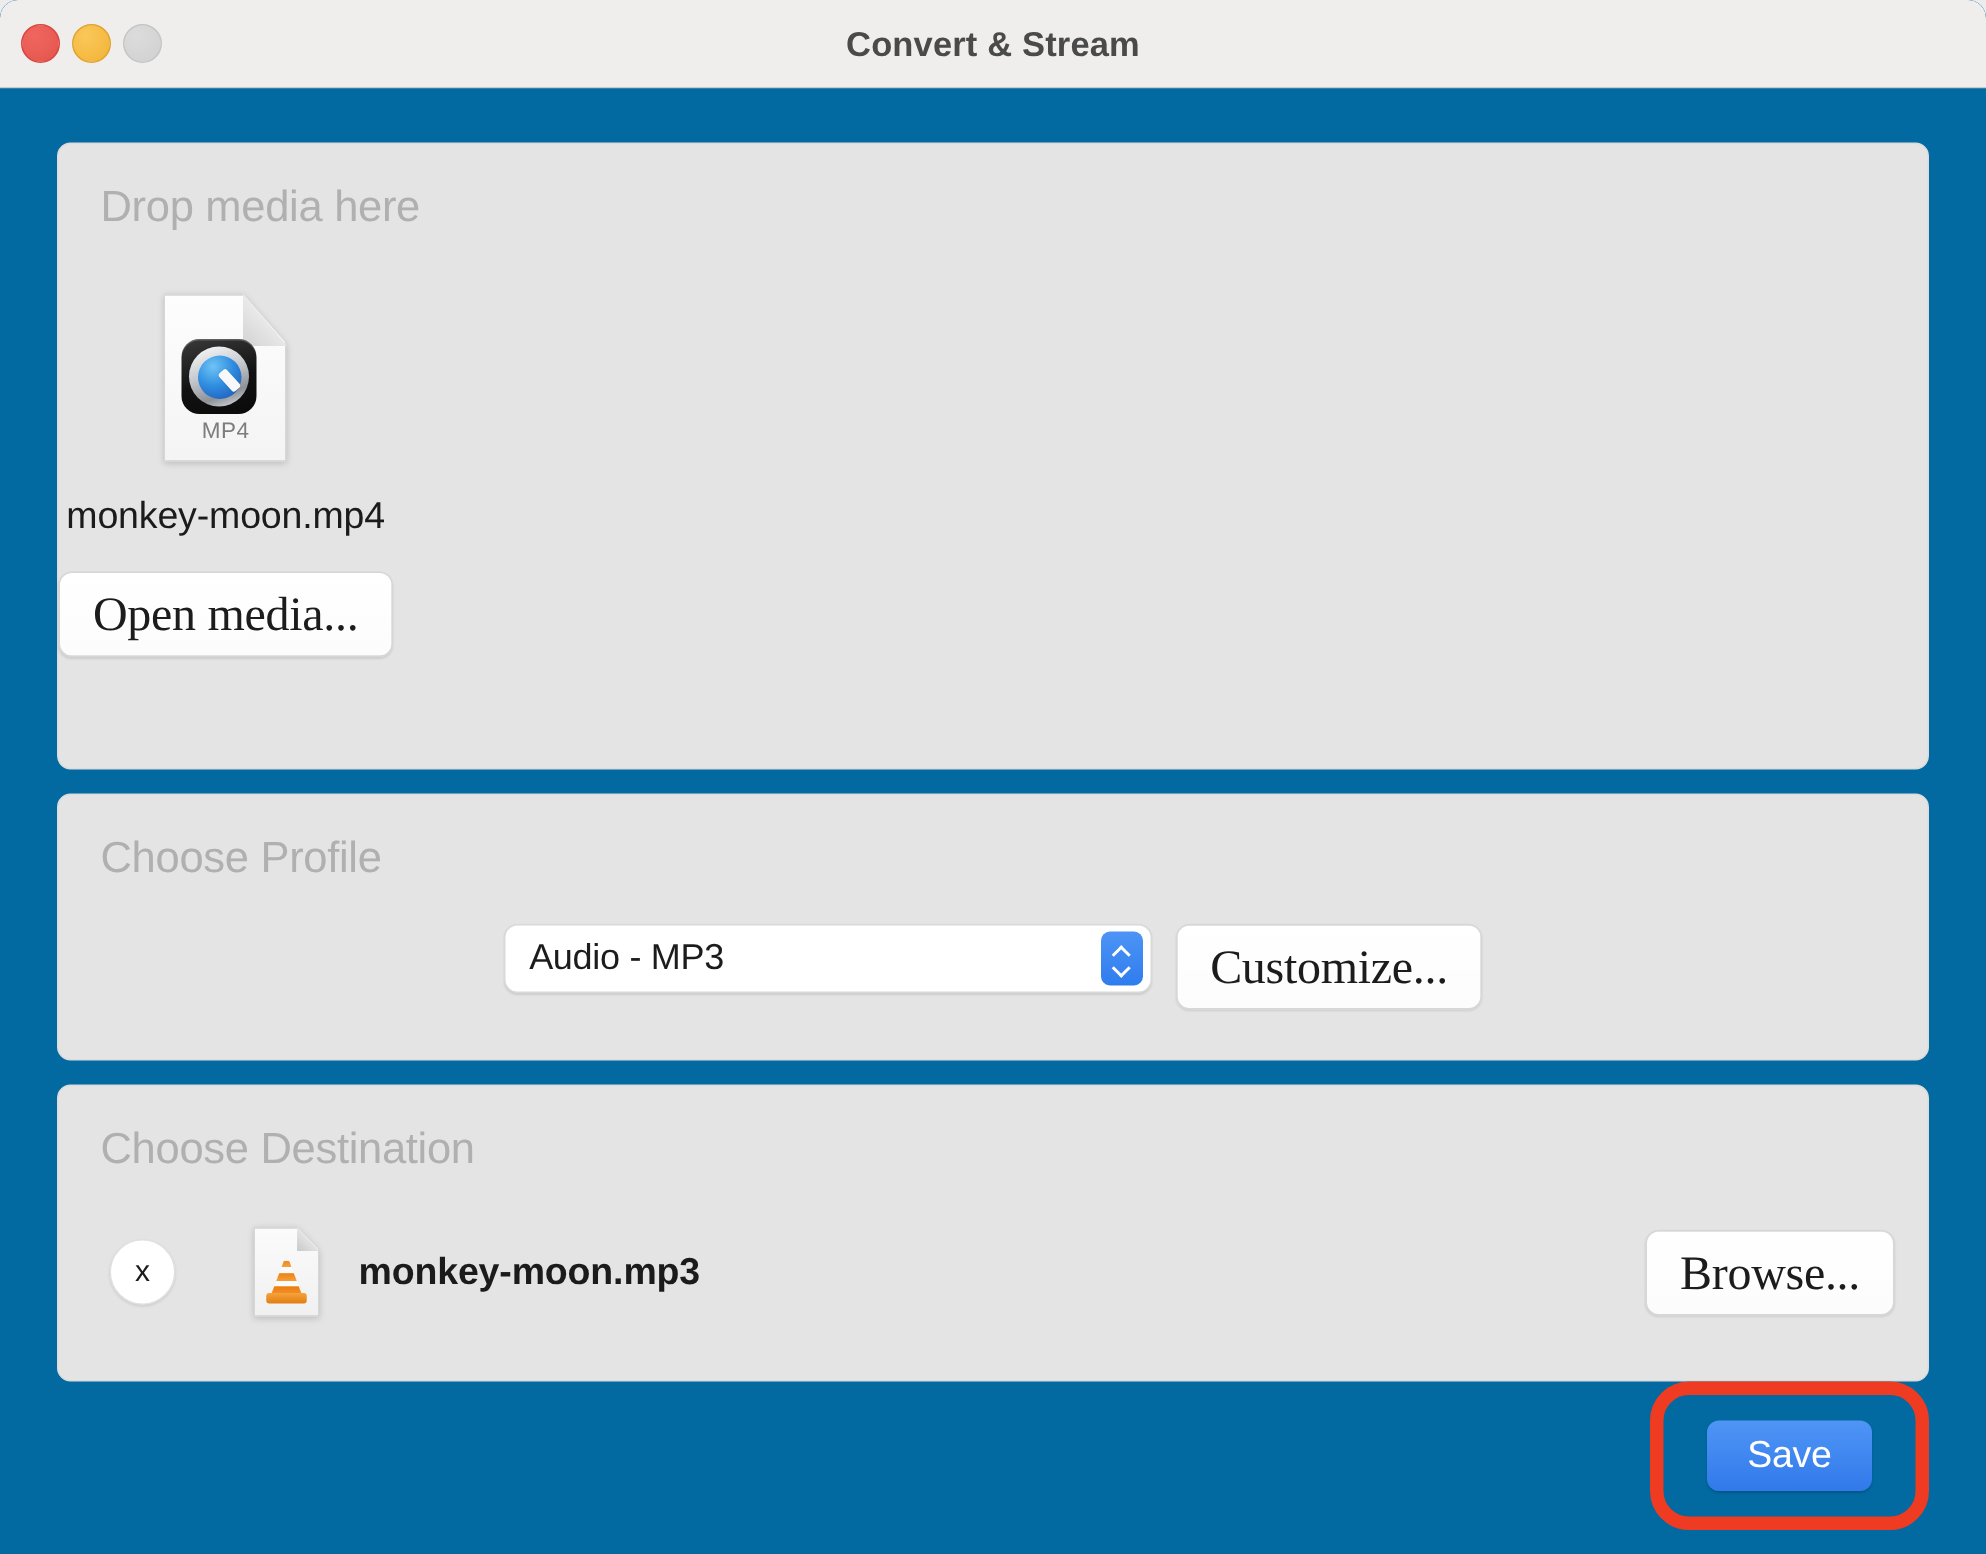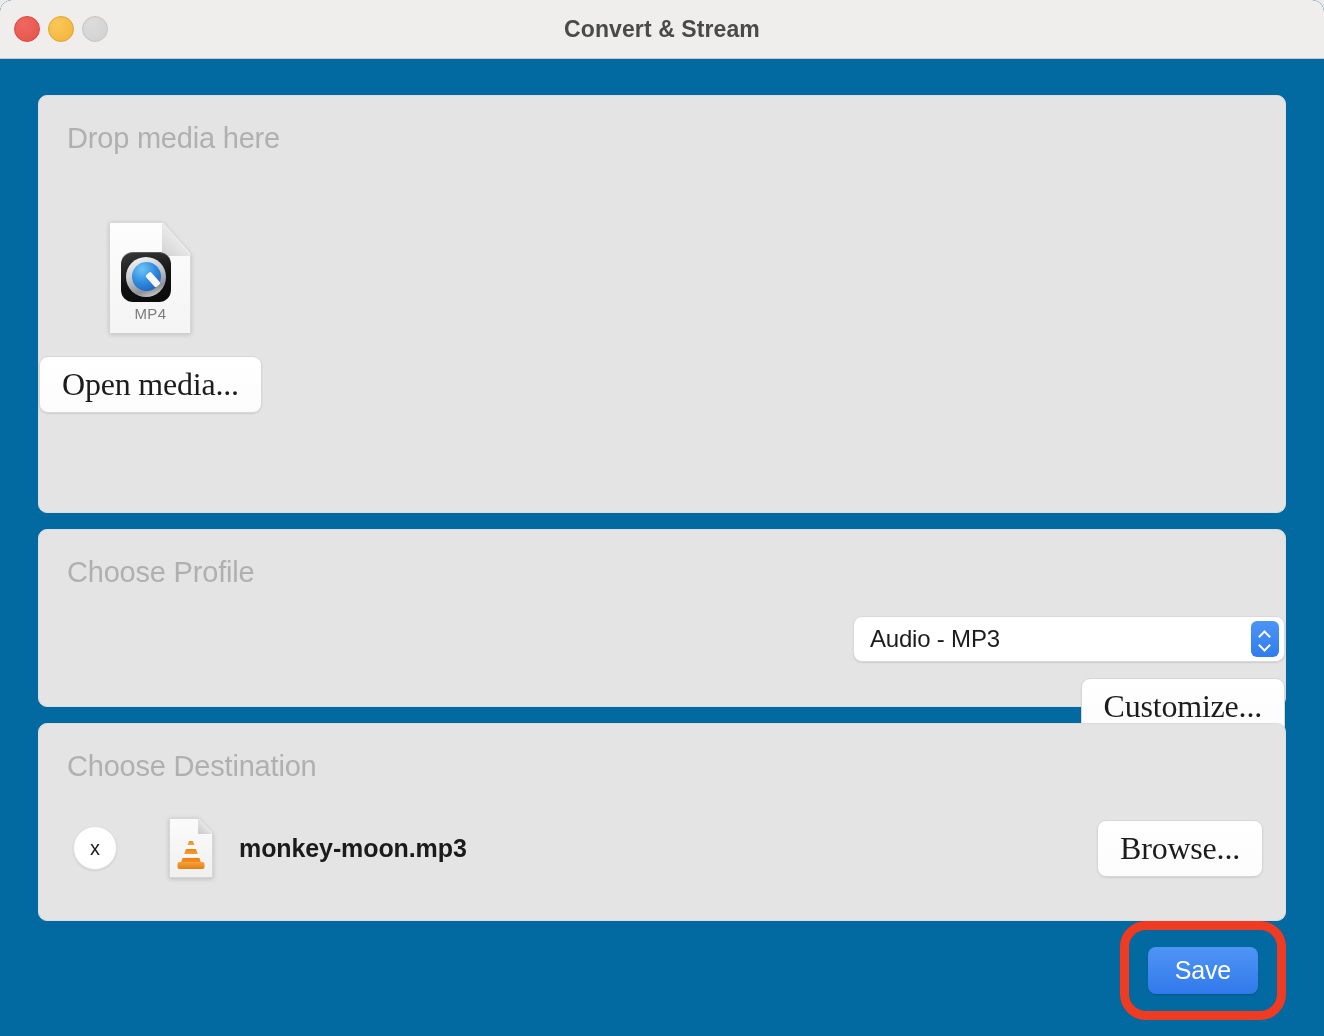--- a/index.html
+++ b/index.html
@@ -211,24 +211,23 @@
   
   .profile-panel {
     height: 178px;
     padding-left: 18px;
   }
   .profile-row {
     position: absolute;
     left: 0; right: 0;
     top: 86px;
     display: flex;
-    align-items: flex-end;
+    align-items: flex-start;
     justify-content: center;
     gap: 16px;
-    flex-direction: column;
   }
   .select-box {
     position: relative;
     width: 432px;
     height: 46px;
     background: #ffffff;
     border: 1px solid #d9d9d9;
     border-radius: 9px;
     box-shadow: 0 1px 1.5px rgba(0,0,0,0.10);
     display: flex;
@@ -375,21 +374,21 @@
   
   .footer {
     position: absolute;
     right: 38px;
     bottom: 16px;
     display: flex;
     align-items: center;
   }
   .save-wrap {
     position: relative;
-    padding: 26px 28px;
+    padding: 26px 38px;
   }
   .save-highlight {
     position: absolute;
     inset: 0;
     border: 9px solid #ee3b22;
     border-radius: 26px;
     pointer-events: none;
   }
   .save-btn {
     position: relative;
@@ -429,20 +428,21 @@
           <div class="page"></div>
           <div class="fold"></div>
           <div class="qt-badge">
             <div class="ring"></div>
             <div class="inner"></div>
             <div class="qtail"></div>
           </div>
           <div class="ext">MP4</div>
         </div>
 
+        <div class="file-name">monkey-moon.mp4</div>
 
         <button class="push-btn open-media-btn">Open media...</button>
       </div>
     </div>
 
     <div class="panel profile-panel">
       <div class="panel-title">Choose Profile</div>
 
       <div class="profile-row">
         <div class="select-box">

